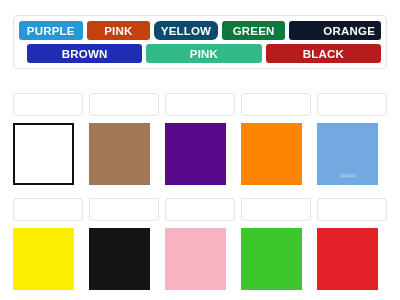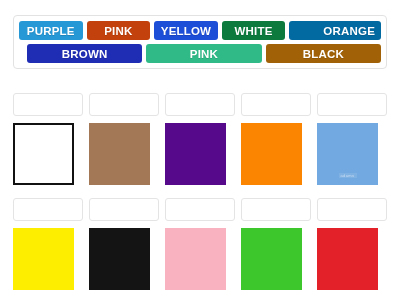--- a/index.html
+++ b/index.html
@@ -107,28 +107,28 @@
     user-select: none;
   }
 </style>
 </head>
 <body>
 
 <div id="word-bank">
   <div class="word-row">
     <div class="word-tile" style="background: rgb(38, 152, 214); color: rgb(255, 255, 255);">PURPLE</div>
     <div class="word-tile" style="background: #c2410c; color: rgb(255, 255, 255);">PINK</div>
-    <div class="word-tile" style="background: #1d4ed8; color: rgb(255, 255, 255);">YELLOW</div>
-    <div class="word-tile" style="background: rgb(11, 122, 60); color: rgb(255, 255, 255);">WHITE</div>
-    <div class="word-tile" style="background: #0369a1; color: rgb(255, 255, 255); padding-left: 28px;">ORANGE</div>
+    <div class="word-tile" style="background: #0c4a6e; color: rgb(255, 255, 255); border-radius: 6px;">YELLOW</div>
+    <div class="word-tile" style="background: rgb(11, 122, 60); color: rgb(255, 255, 255);">GREEN</div>
+    <div class="word-tile" style="background: #0f172a; color: rgb(255, 255, 255); padding-left: 28px;">ORANGE</div>
   </div>
   <div class="word-row">
     <div class="word-tile" style="background: rgb(31, 45, 181); color: rgb(255, 255, 255);">BROWN</div>
     <div class="word-tile" style="background: rgb(47, 186, 136); color: rgb(255, 255, 255);">PINK</div>
-    <div class="word-tile" style="background: #a16207; color: rgb(255, 255, 255);">BLACK</div>
+    <div class="word-tile" style="background: #b91c1c; color: rgb(255, 255, 255);">BLACK</div>
   </div>
 </div>
 
 <div class="answer-row" id="answer-row-1">
   <div class="answer-cell">
     <div class="drop-slot"></div>
     <div class="swatch-wrap">
       <div class="swatch outlined" style="background: rgb(255, 255, 255);">
         <span class="watermark"></span>
       </div>

